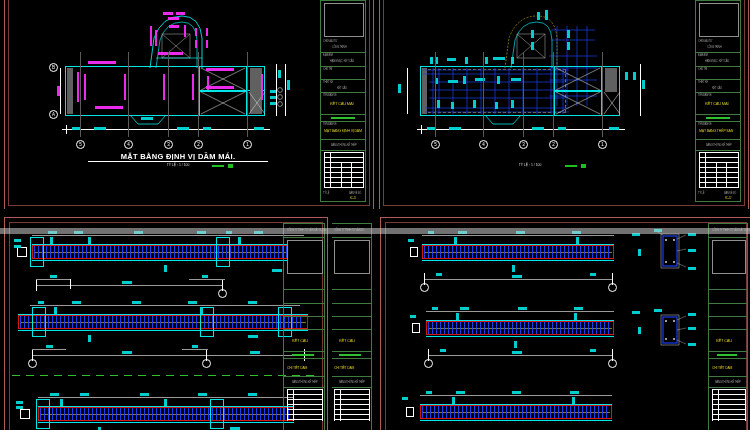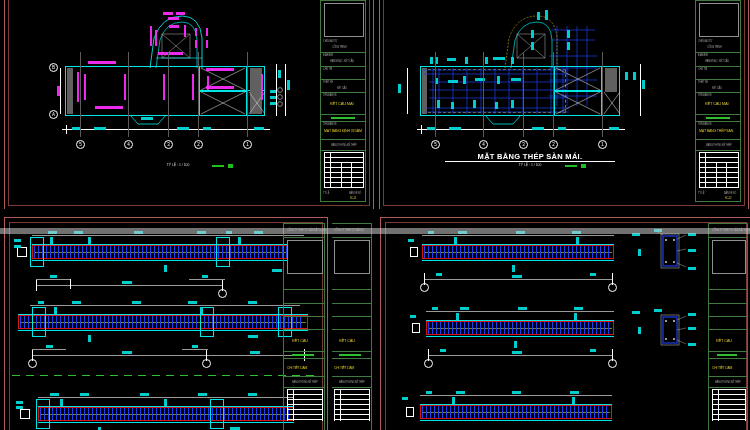--- a/index.html
+++ b/index.html
@@ -169,20 +169,21 @@
     <div class="cylab" style="left:287px;top:80px;width:3px;height:10px;"></div>
     <div class="cylab" style="left:270px;top:90px;width:6px;height:3px;"></div>
     <div class="cylab" style="left:270px;top:96px;width:6px;height:3px;"></div>
     <div class="cylab" style="left:270px;top:102px;width:6px;height:3px;"></div>
     <svg style="position:absolute;left:265px;top:86px;width:24px;height:26px;">
       <circle cx="15" cy="4" r="2.4" fill="none" stroke="#fff" stroke-width="0.5"></circle>
       <circle cx="15" cy="11" r="2.4" fill="none" stroke="#fff" stroke-width="0.5"></circle>
       <circle cx="15" cy="18" r="2.4" fill="none" stroke="#fff" stroke-width="0.5"></circle>
     </svg>
 
+    <div class="dtitle" style="left:88px;top:152px;width:180px;">MẶT BẰNG ĐỊNH VỊ DẦM MÁI.</div>
     <div class="dscale" style="left:88px;top:163px;width:180px;">TỶ LỆ : 1 / 100</div>
     <div class="dsbar" style="left:212px;top:165px;width:12px;"></div>
     <div class="dsbar" style="left:228px;top:164px;width:5px;height:4px;"></div>
 
     <div class="tblock" style="left:320px;top:-14px;width:46px;height:216px;">
       <div class="trow" style="left:0;top:0;width:100%;height:14px;">
         
       </div>
       <div class="tbox" style="left:3px;top:16px;width:40px;height:34px;"></div>
       <div class="trow" style="left:0;top:52px;width:100%;height:14px;">
@@ -358,21 +359,20 @@
     <div class="bub" style="left:104px;top:140px;"><span>4</span></div>
     <div class="bub" style="left:144px;top:140px;"><span>3</span></div>
     <div class="bub" style="left:174px;top:140px;"><span>2</span></div>
     <div class="bub" style="left:223px;top:140px;"><span>1</span></div>
 
     <div class="ln" style="left:32px;top:68px;width:1px;height:46px;"></div>
     <div class="cylab" style="left:23px;top:84px;width:3px;height:9px;"></div>
     <div class="ln" style="left:265px;top:64px;width:1px;height:52px;"></div>
     <div class="cylab" style="left:267px;top:80px;width:3px;height:9px;"></div>
 
-    <div class="dtitle" style="left:70px;top:152px;width:170px;">MẶT BẰNG THÉP SÀN MÁI.</div>
     <div class="dscale" style="left:70px;top:163px;width:170px;">TỶ LỆ : 1 / 100</div>
     <div class="dsbar" style="left:190px;top:165px;width:12px;"></div>
     <div class="dsbar" style="left:206px;top:164px;width:5px;height:4px;"></div>
 
     <div class="tblock" style="left:320px;top:-14px;width:46px;height:216px;">
       <div class="trow" style="left:0;top:0;width:100%;height:14px;">
         
       </div>
       <div class="tbox" style="left:3px;top:16px;width:40px;height:34px;"></div>
       <div class="trow" style="left:0;top:52px;width:100%;height:14px;">

